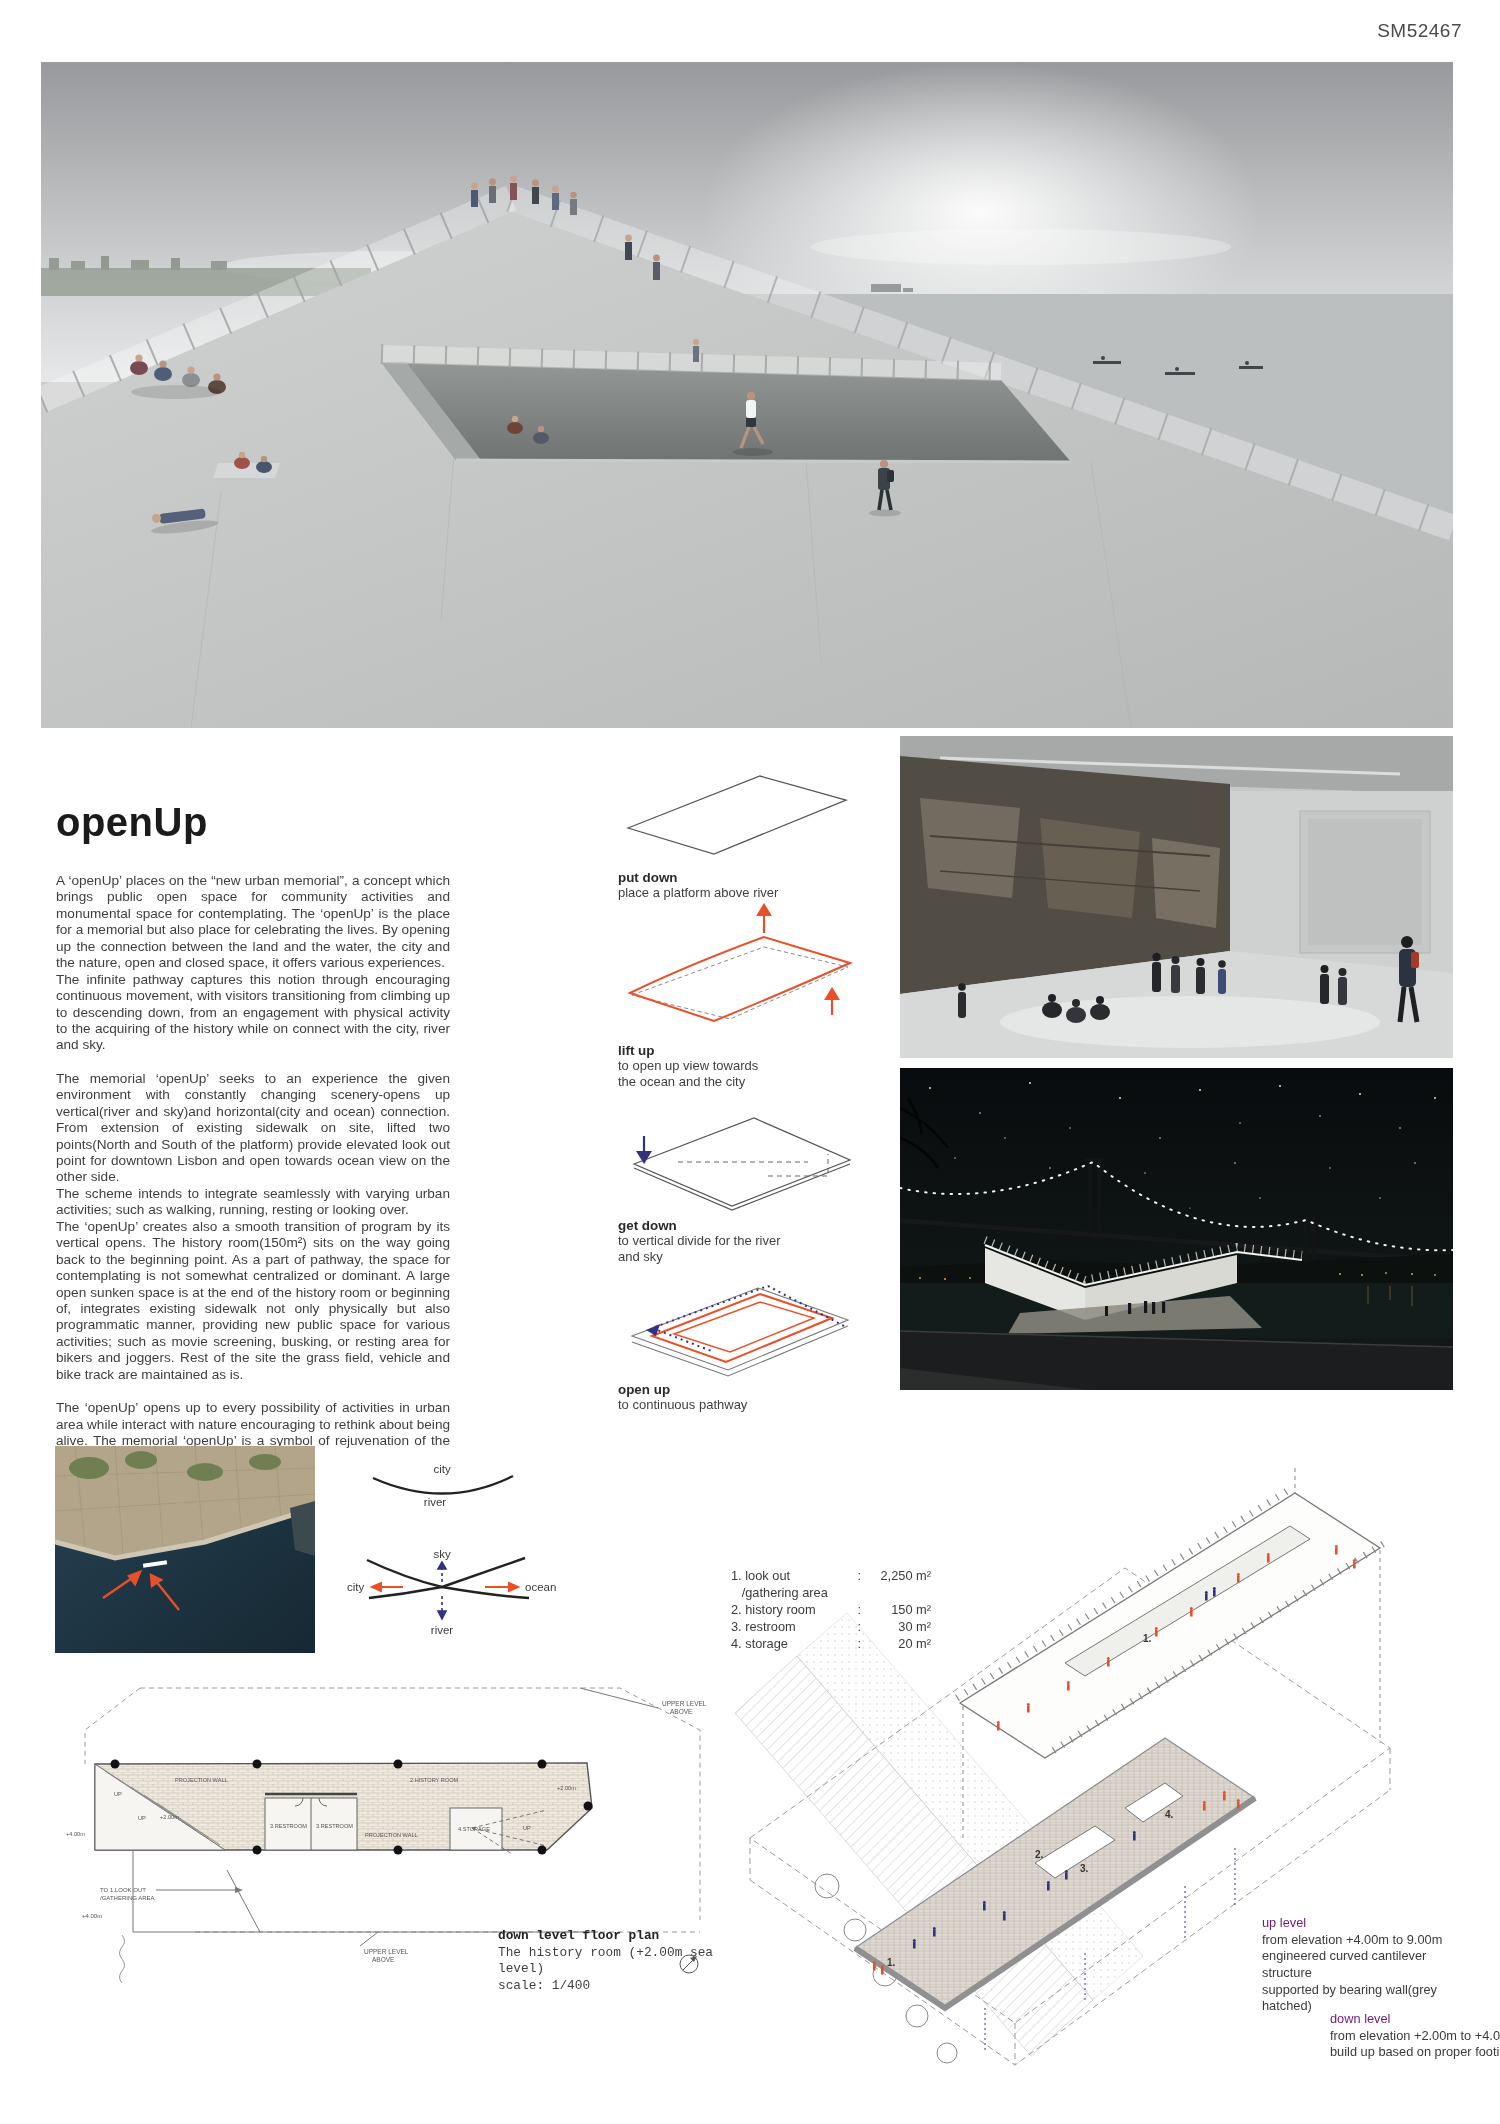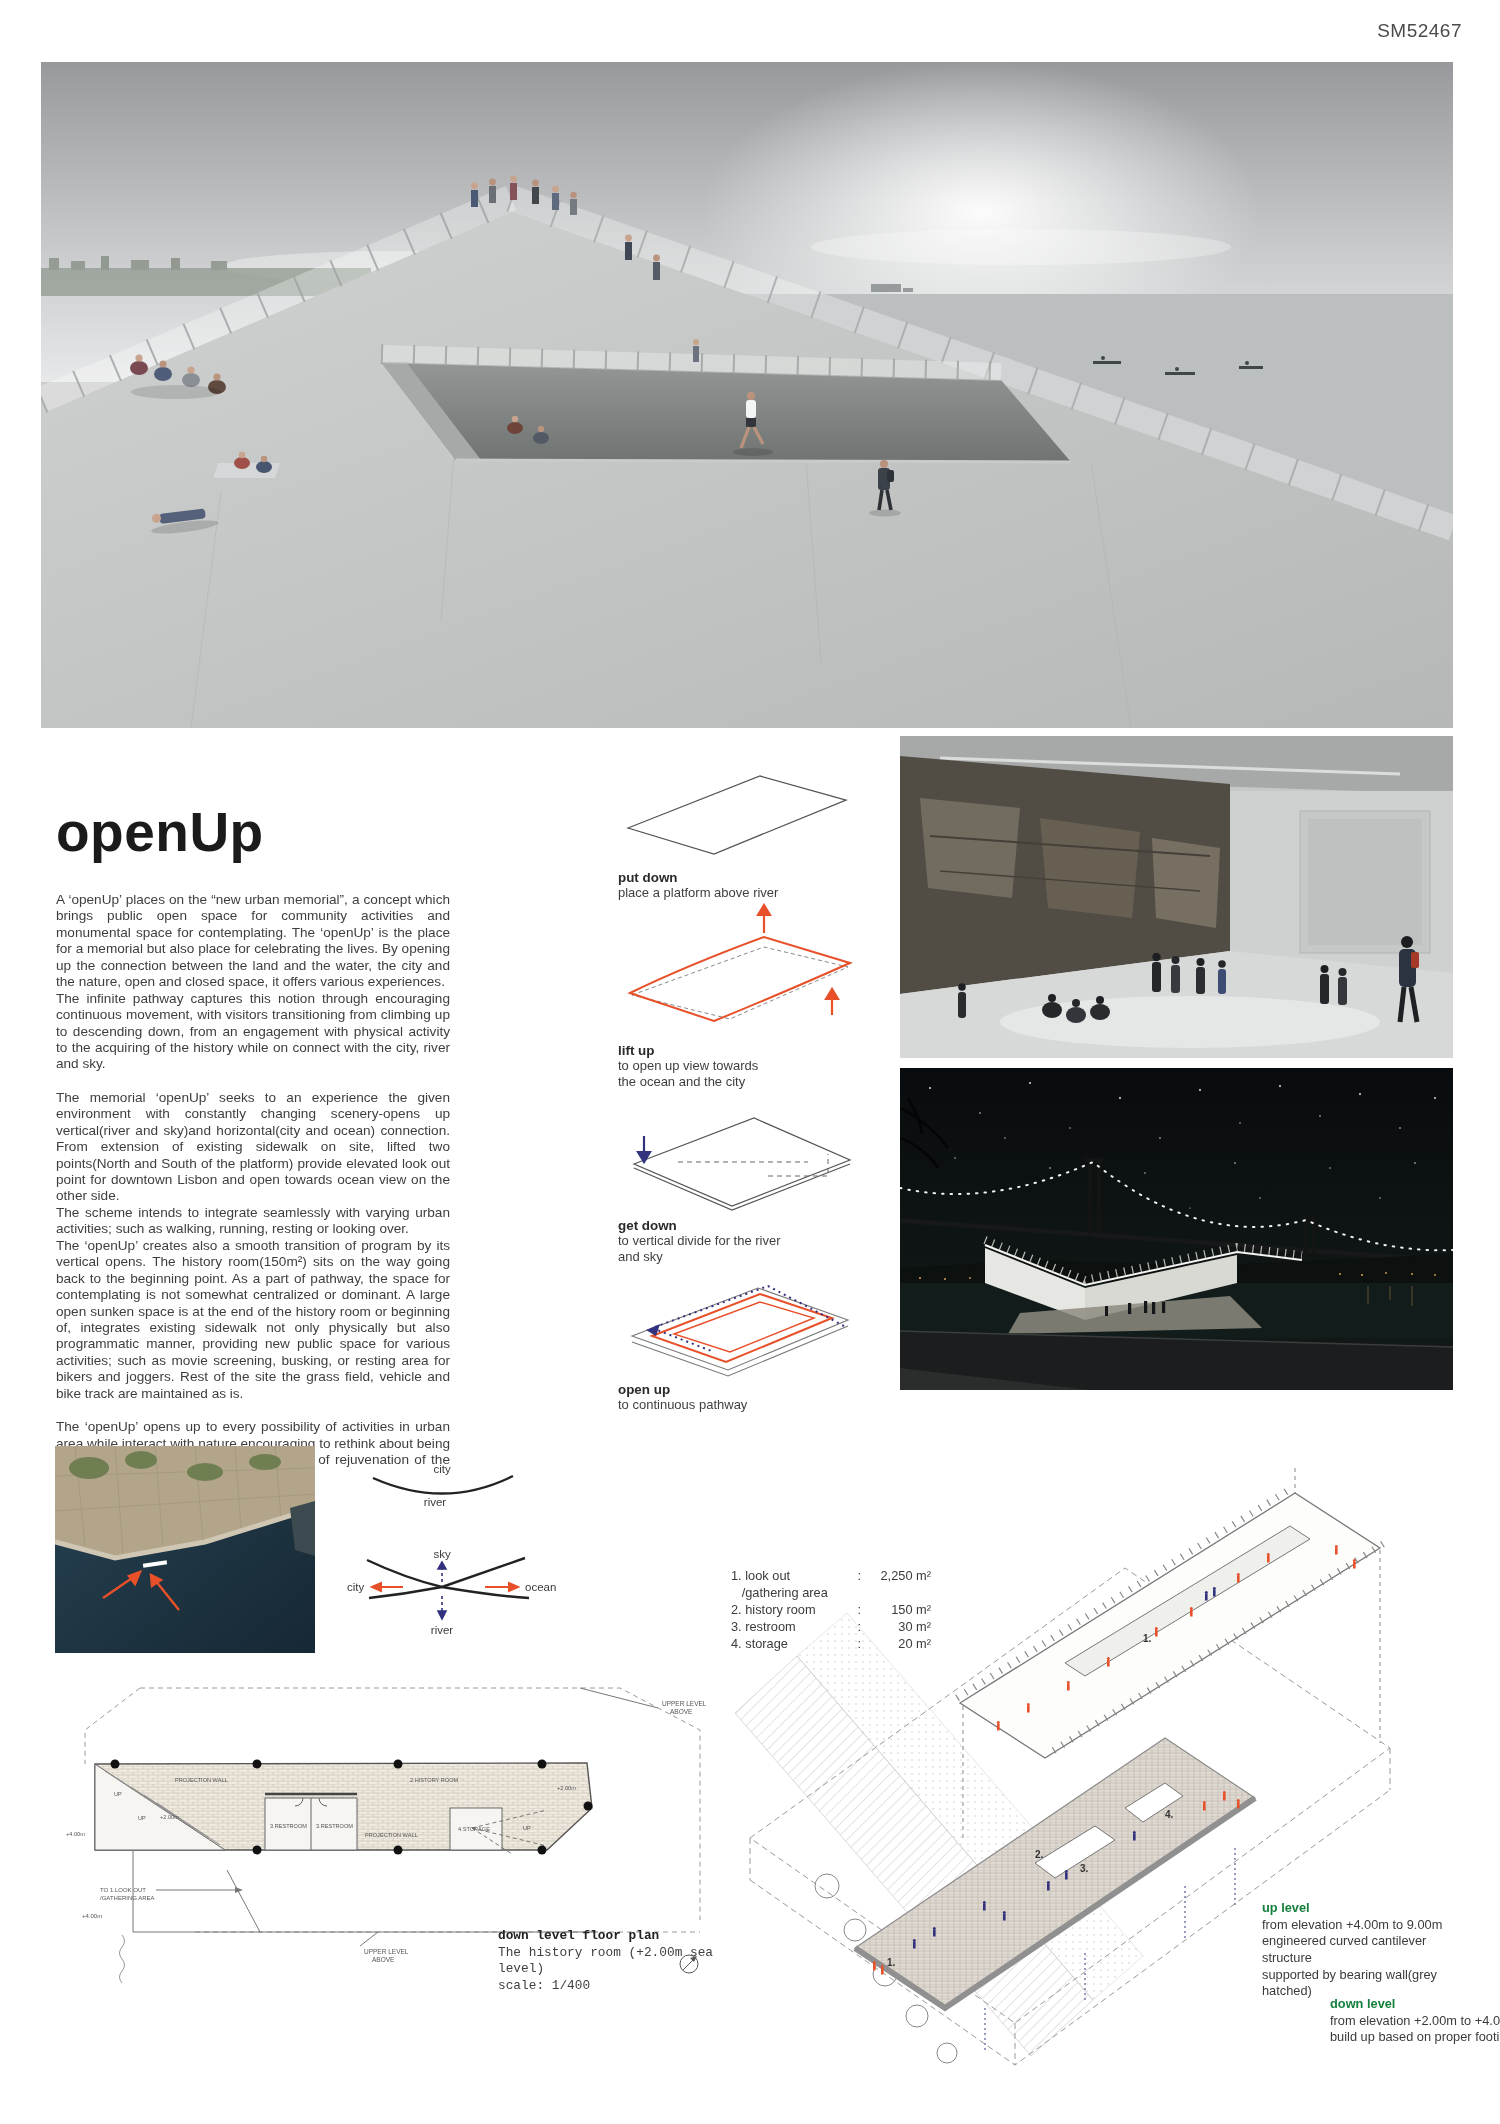--- a/index.html
+++ b/index.html
@@ -2,36 +2,36 @@
 <html><head>
 <meta charset="utf-8">
 <style>
   html,body{margin:0;padding:0;background:#9a9a9a;}
   .board{position:relative;width:1500px;height:2124px;margin:0 auto;background:#ffffff;
          font-family:"Liberation Sans",sans-serif;color:#3f3f3f;overflow:hidden;}
   .abs{position:absolute;}
   .board-id{top:20px;right:38px;font-size:19px;letter-spacing:.5px;color:#4a4a4a;margin-left:40px;}
   .hero{left:41px;top:62px;width:1412px;height:666px;}
   .intro{left:56px;top:800px;width:394px;}
-  .intro h1{margin:0 0 28px 0;font-size:55px;font-weight:bold;color:#1b1b1b;letter-spacing:.5px;}
+  .intro h1{margin:0 0 28px 0;font-size:40px;font-weight:bold;color:#1b1b1b;letter-spacing:.5px;}
   .intro p{margin:0;font-size:13.6px;line-height:1.21;text-align:justify;color:#3e3e3e;}
   .intro p.gap{margin-top:17px;}
   .concept{position:absolute;left:618px;width:236px;}
   .c-label{margin-top:0;}
   .c-title{font-weight:bold;font-size:13.4px;color:#2a2a2a;}
   .c-desc{font-size:13px;line-height:1.25;color:#3f3f3f;white-space:pre-line;}
   .render{background:#ccc;}
   .legend{left:731px;top:1568px;width:200px;font-size:12.8px;line-height:1.32;color:#3b3b3b;}
   .legend .row{display:flex;}
   .legend .pname{white-space:pre-wrap;flex:1;}
   .legend .pval{white-space:pre;}
   .caption{left:498px;top:1928px;width:260px;font-size:12.8px;line-height:1.3;font-family:Liberation Mono, monospace;}
   .caption .cap-title{font-weight:bold;color:#222;}
   .note{width:212px;font-size:12.8px;line-height:1.3;color:#3b3b3b;}
-  .note .n-title{font-weight:bold;color:#15803d;}
+  .note .n-title{font-weight:normal;color:#701a75;margin-top:15px;}
   .note .n-body{white-space:pre-line;}
   svg{display:block;}
   text{font-family:"Liberation Sans",sans-serif;}
 </style>
 </head>
 <body>
 
 <div class="board">
 
   <div class="abs board-id">SM52467</div>

